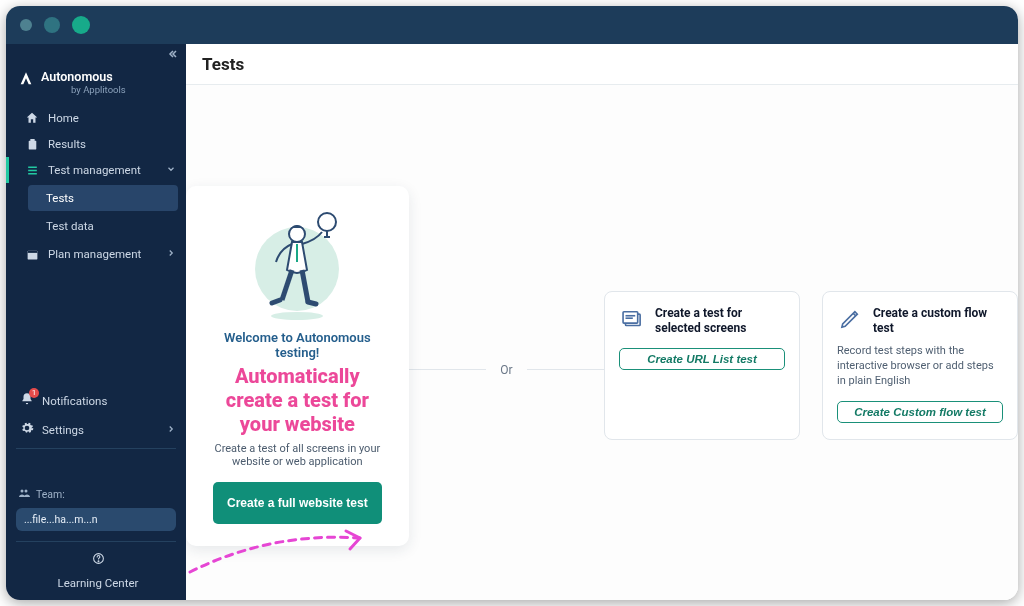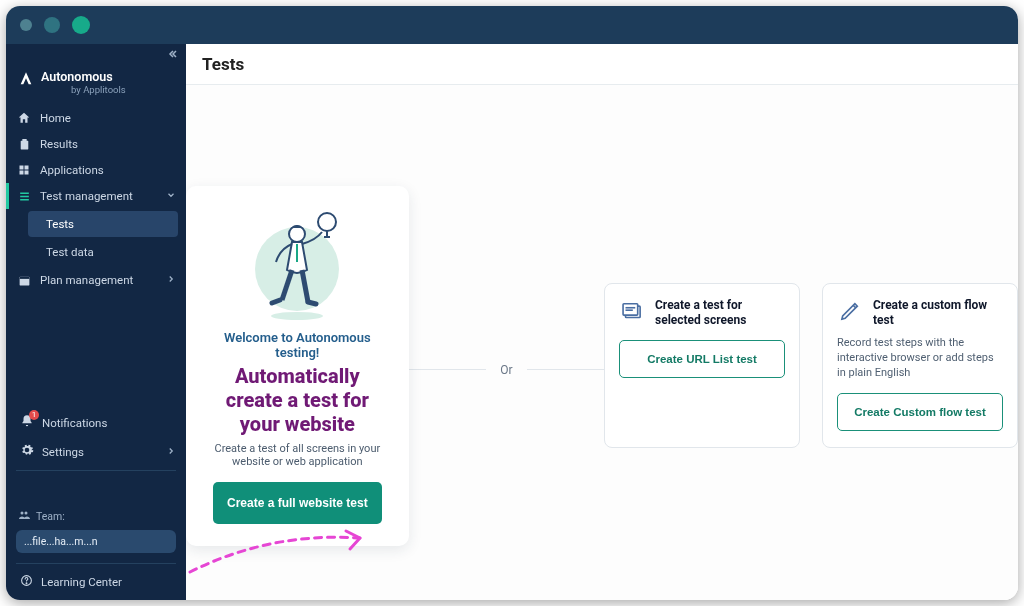--- a/index.html
+++ b/index.html
@@ -57,21 +57,21 @@
   .brand {
     display: flex; align-items: flex-start; gap: 7px; padding: 6px 8px 10px 12px;
   }
   .brand svg { flex:0 0 auto; margin-top:2px;}
   .brand-title { font-weight: 600; font-size: 12.5px; color:#fff; }
   .brand-sub { font-size: 9.5px; color:#8aa0ba;padding-left:30px; }
 
   .nav { display:flex; flex-direction:column; }
   .nav-item {
     display:flex; align-items:center; gap:9px;
-    padding: 6px 10px 6px 11px;
+    padding: 6px 10px 6px 19px;
     cursor:pointer;
     color:#cdd8e6;
   }
   .nav-item .icon-slot { width:14px; display:flex; justify-content:center; color:#cdd8e6;}
   .nav-item.active-parent { position:relative; }
   .nav-item.active-parent::before {
     content:""; position:absolute; left:0; top:0; bottom:0; width:3px; background:#22c9a2;
   }
   .nav-item .chev { margin-left:auto; color:#9fb2c8; }
   .sub-items { padding-left: 14px; }
@@ -115,21 +115,21 @@
     width: 412px;
     border-radius: 10px;
     box-shadow: 0 4px 14px rgba(28,48,70,0.10);
     background:#fff;
     padding: 18px 26px 22px 26px;
     text-align:center;
     position:relative;
   }
   .illus { display:flex; justify-content:center; margin-bottom:6px; }
   .welcome-eyebrow { color:#245e8c; font-size:13px; font-weight:600; margin-top:4px;}
-  .welcome-title { color:#701a75; font-size:20px; font-weight:800; margin-top:4px;}
+  .welcome-title { color:#ec4899; font-size:20px; font-weight:800; margin-top:4px;}
   .welcome-sub { color:#4b5b6d; font-size:11px; margin-top:6px;}
   .cta-btn {
     margin-top:14px;
     background:#108f79; color:#fff; border:none; border-radius:5px;
     padding:14px 14px; font-size:12px; font-weight:600; cursor:pointer;
   }
 
   
   .arrow-svg { position:absolute; left:-6px; bottom:-36px; pointer-events:none; }
 
@@ -144,21 +144,21 @@
     width:196px; border:1px solid #e1e6eb; border-radius:8px; background:#fff;
     padding:14px 14px 16px 14px; display:flex; flex-direction:column;
   }
   .option-head { display:flex; gap:10px; align-items:flex-start; }
   .option-icon { flex:0 0 auto; color:#4a6ea2; }
   .option-title { color:#0f172a; font-weight:700; font-size:12px; line-height:1.25; }
   .option-desc { color:#4f5f71; font-size:11px; margin-top:8px; line-height:1.35; }
   .option-btn {
     margin-top:auto; align-self:stretch; margin-top:12px;
     border:1.5px solid #1a9079; background:#fff; color:#137a65;
-    border-radius:5px; padding:12px 0; font-size:11.5px; font-weight:700; cursor:pointer;
+    border-radius:5px; padding:4px 0; font-size:11.5px; font-weight:700; cursor:pointer;font-style:italic;
   }
 
 </style>
 </head>
 <body>
 
 <div class="window">
   <div class="titlebar">
     <div class="tb-dot"></div>
     <div class="tb-dot lg"></div>
@@ -196,31 +196,20 @@
           <span>Home</span>
         </div>
         <div class="nav-item">
           <span class="icon-slot">
             <svg width="13" height="13" viewBox="0 0 24 24" fill="currentColor">
                 <path d="M8 2h8v3H8zM6 5h12a1 1 0 011 1v14a1 1 0 01-1 1H6a1 1 0 01-1-1V6a1 1 0 011-1z"></path>
               </svg>
           </span>
           <span>Results</span>
         </div>
-        <div class="nav-item">
-          <span class="icon-slot">
-            <svg width="12" height="12" viewBox="0 0 24 24" fill="currentColor">
-                <rect x="3" y="3" width="8" height="8"></rect>
-                <rect x="13" y="3" width="8" height="8"></rect>
-                <rect x="3" y="13" width="8" height="8"></rect>
-                <rect x="13" y="13" width="8" height="8"></rect>
-              </svg>
-          </span>
-          <span>Applications</span>
-        </div>
         <div class="nav-item active-parent">
           <span class="icon-slot" style="color:#22c9a2;">
             <svg width="13" height="13" viewBox="0 0 24 24" fill="none" stroke="currentColor" stroke-width="2.5">
                 <line x1="4" y1="6" x2="20" y2="6"></line>
                 <line x1="4" y1="12" x2="20" y2="12"></line>
                 <line x1="4" y1="18" x2="20" y2="18"></line>
               </svg>
           </span>
           <span>Test management</span>
           <span class="chev">
@@ -283,21 +272,21 @@
             <svg width="12" height="12" viewBox="0 0 24 24" fill="currentColor">
                 <circle cx="8" cy="8" r="3"></circle>
                 <circle cx="16" cy="8" r="3"></circle>
                 <path d="M2 20c0-3 3-5 6-5s6 2 6 5zM12 20c0-3 3-5 6-5s6 2 6 5z"></path>
               </svg>
           </span>
           <span>Team:</span>
         </div>
         <div class="team-pill">...file...ha...m...n</div>
         <div class="divider"></div>
-        <div class="bottom-item" style="padding-bottom:10px;">
+        <div class="bottom-item" style="padding-bottom:10px;flex-direction:column;">
           <span class="icon-slot">
             <svg width="13" height="13" viewBox="0 0 24 24" fill="none" stroke="currentColor" stroke-width="2">
                 <circle cx="12" cy="12" r="9"></circle>
                 <path d="M9.5 9a2.5 2.5 0 115 0c0 1.5-2.5 2-2.5 4" stroke-linecap="round"></path>
                 <circle cx="12" cy="17" r="0.8" fill="currentColor"></circle>
               </svg>
           </span>
           <span>Learning Center</span>
         </div>
       </div>

